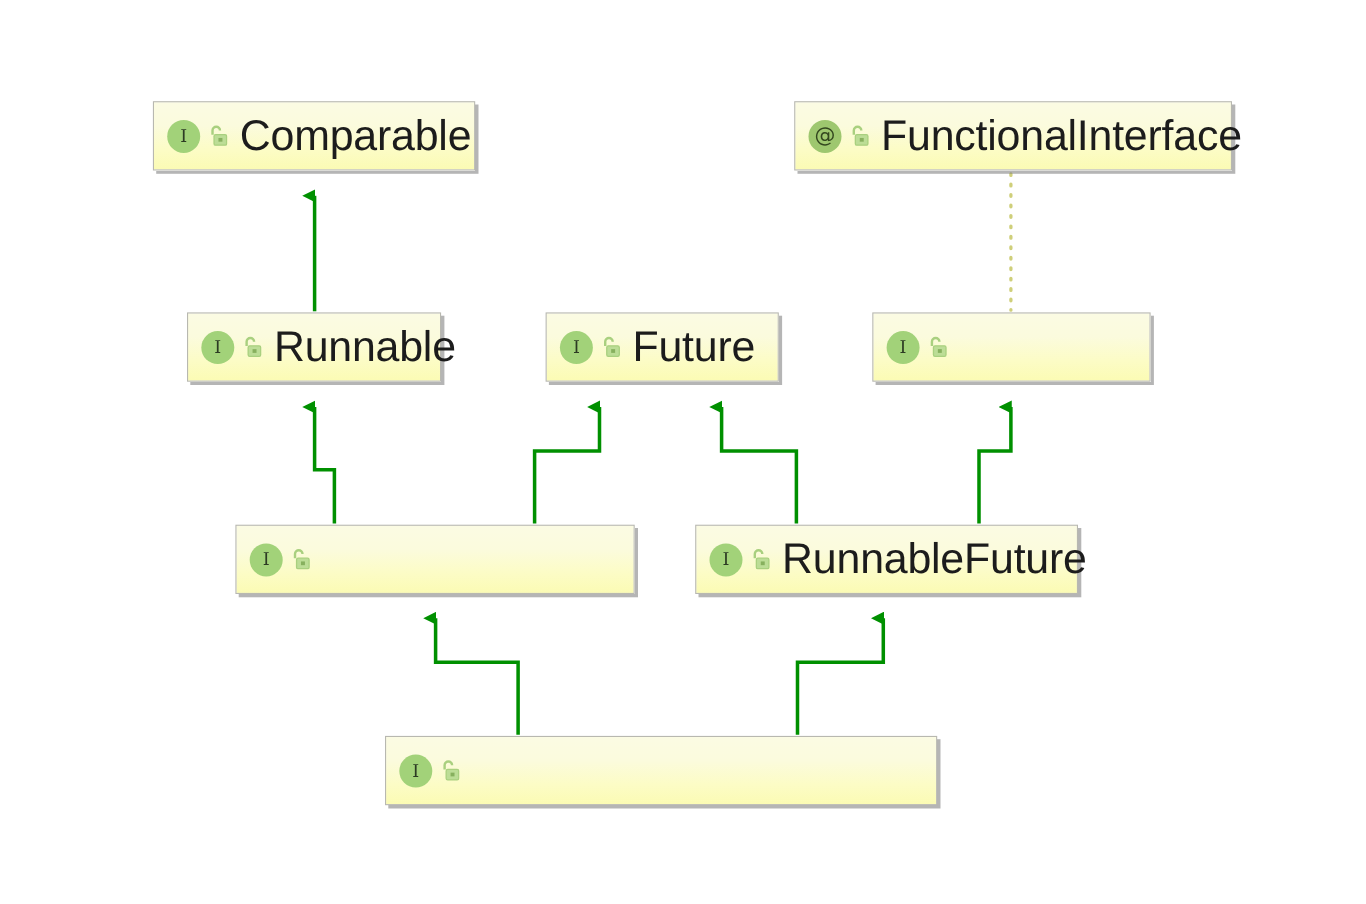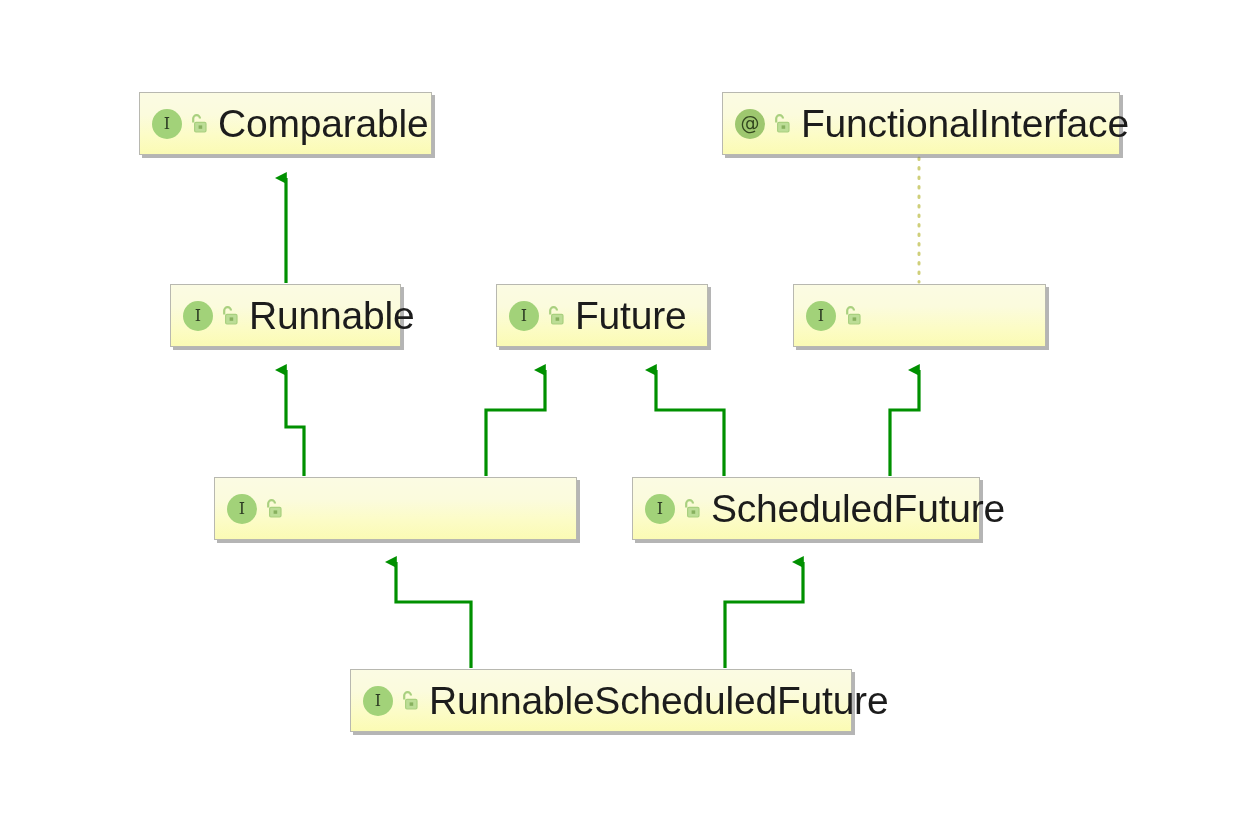--- a/index.html
+++ b/index.html
@@ -177,26 +177,25 @@
     </svg>
   </div>
 
   <div class="node" style="left:632px; top:477px; width:348px; height:63px;">
     <span class="node-icon">I</span>
     <svg class="lock-icon" viewBox="0 0 18 22" xmlns="http://www.w3.org/2000/svg">
       <path d="M4.2 9.5 V5.6 a3.4 3.4 0 0 1 6.8 0" fill="none" stroke="#a9d07f" stroke-width="2.2"></path>
       <rect x="5.6" y="9.4" width="11.4" height="9.6" rx="1.4" fill="#bcdd96" stroke="#a9d07f" stroke-width="1.2"></rect>
       <rect x="9.6" y="12.4" width="3.6" height="3.4" fill="#87b05e"></rect>
     </svg>
-    <span class="node-label">ScheduledFuture</span>
+    <span class="node-label">RunnableFuture</span>
   </div>
 
   <div class="node" style="left:350px; top:669px; width:502px; height:63px;">
     <span class="node-icon">I</span>
     <svg class="lock-icon" viewBox="0 0 18 22" xmlns="http://www.w3.org/2000/svg">
       <path d="M4.2 9.5 V5.6 a3.4 3.4 0 0 1 6.8 0" fill="none" stroke="#a9d07f" stroke-width="2.2"></path>
       <rect x="5.6" y="9.4" width="11.4" height="9.6" rx="1.4" fill="#bcdd96" stroke="#a9d07f" stroke-width="1.2"></rect>
       <rect x="9.6" y="12.4" width="3.6" height="3.4" fill="#87b05e"></rect>
     </svg>
-    <span class="node-label">RunnableScheduledFuture</span>
   </div>
 
 </div>
 
 </body></html>

